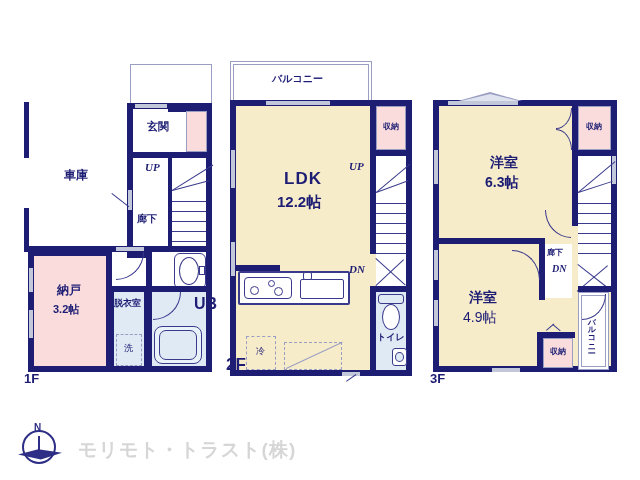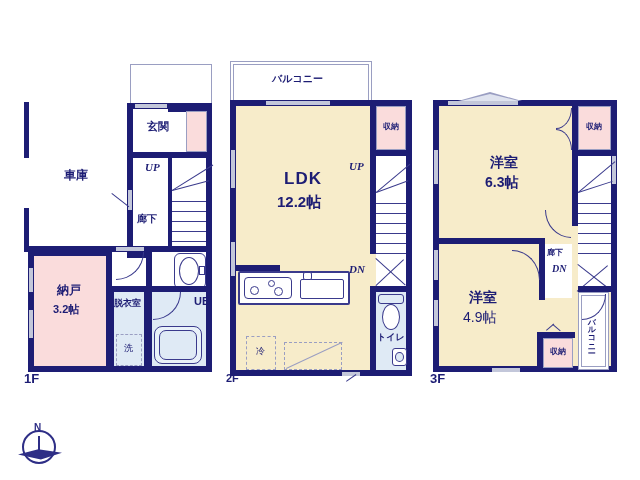--- a/index.html
+++ b/index.html
@@ -50,21 +50,21 @@
   <div class="wall" style="left:28px;top:246px;width:184px;height:6px;"></div>
   <div class="win" style="left:116px;top:247px;width:28px;height:4px;"></div>
   <div class="arc" style="left:116px;top:252px;width:28px;height:28px;border-right:1px solid #3a3a8c;border-bottom:1px solid #3a3a8c;border-bottom-right-radius:100% 100%;"></div>
 
   <div class="room" style="left:146px;top:246px;width:66px;height:126px;border:6px solid #1d1d74;background:#fff;"></div>
   <div class="fix" style="left:174px;top:253px;width:32px;height:36px;border-radius:6px;"></div>
   <div class="fix" style="left:179px;top:257px;width:20px;height:28px;border-radius:50%;"></div>
   <div class="fix" style="left:199px;top:266px;width:6px;height:9px;"></div>
 
   <div class="room" style="left:146px;top:286px;width:66px;height:86px;border:6px solid #1d1d74;background:#dfeaf5;"></div>
-  <div class="lbl" style="left:186px;top:295px;font-size:11px;font-weight:bold;padding-left:8px;">UB</div>
+  <div class="lbl" style="left:186px;top:295px;font-size:16px;font-weight:bold;padding-left:8px;">UB</div>
   <div class="arc" style="left:153px;top:292px;width:28px;height:28px;border-right:1px solid #3a3a8c;border-bottom:1px solid #3a3a8c;border-bottom-right-radius:100% 100%;"></div>
   <div class="fix" style="left:154px;top:326px;width:48px;height:38px;border-radius:8px;background:#e9f1f9;"></div>
   <div class="fix" style="left:159px;top:330px;width:38px;height:30px;border-radius:7px;background:#dfeaf5;"></div>
 
   <div class="room" style="left:28px;top:250px;width:84px;height:122px;border:6px solid #1d1d74;background:#fadcdc;"></div>
   <div class="win" style="left:29px;top:268px;width:4px;height:24px;"></div>
   <div class="win" style="left:29px;top:310px;width:4px;height:28px;"></div>
   <div class="lbl" style="left:57px;top:284px;font-size:12px;font-weight:bold;">納戸</div>
   <div class="lbl" style="left:53px;top:303px;font-size:11px;font-weight:bold;">3.2帖</div>
 
@@ -117,21 +117,21 @@
   <div class="lbl" style="left:377px;top:333px;font-size:9px;font-weight:bold;">トイレ</div>
   <div class="fix" style="left:392px;top:348px;width:15px;height:18px;border-radius:3px;"></div>
   <div class="fix" style="left:395px;top:352px;width:9px;height:10px;border-radius:50%;background:#dfeaf5;"></div>
 
   <div class="win" style="left:342px;top:372px;width:18px;height:4px;"></div>
   <div class="dline" style="left:346px;top:381px;width:12px;transform:rotate(-35deg);"></div>
 
   <div class="lbl" style="left:284px;top:170px;font-size:17px;font-weight:bold;letter-spacing:1px;">LDK</div>
   <div class="lbl" style="left:277px;top:194px;font-size:15px;font-weight:bold;">12.2帖</div>
 
-  <div class="lbl" style="left:226px;top:372px;font-size:11px;font-weight:bold;">2F</div>
+  <div class="lbl" style="left:226px;top:356px;font-size:17px;font-weight:bold;">2F</div>
 
   <div class="room" style="left:433px;top:100px;width:184px;height:272px;border:6px solid #1d1d74;background:#f7ecca;"></div>
 
   <div class="abs" style="left:458px;top:92px;width:64px;height:9px;background:#9a9ec2;clip-path:polygon(0 100%,50% 0,100% 100%);"></div>
   <div class="abs" style="left:461px;top:94px;width:58px;height:7px;background:#dfe3ef;clip-path:polygon(0 100%,50% 0,100% 100%);"></div>
   <div class="win" style="left:448px;top:101px;width:70px;height:4px;"></div>
   <div class="win" style="left:434px;top:150px;width:4px;height:34px;"></div>
   <div class="win" style="left:434px;top:250px;width:4px;height:30px;"></div>
   <div class="win" style="left:434px;top:300px;width:4px;height:26px;"></div>
   <div class="win" style="left:612px;top:156px;width:4px;height:28px;"></div>
@@ -177,14 +177,15 @@
   <div class="arc" style="left:582px;top:294px;width:24px;height:26px;border-right:1px solid #3a3a8c;border-bottom:1px solid #3a3a8c;border-bottom-right-radius:100% 100%;"></div>
   <div class="lbl" style="left:586px;top:312px;font-size:8px;font-weight:bold;writing-mode:vertical-rl;">バルコニー</div>
   <div class="win" style="left:492px;top:368px;width:28px;height:4px;"></div>
 
   <div class="lbl" style="left:430px;top:372px;font-size:13px;font-weight:bold;">3F</div>
 
   <div class="abs" style="left:22px;top:430px;width:34px;height:34px;border:2px solid #2e2e86;border-radius:50%;"></div>
   <div class="lbl" style="left:34px;top:422px;font-size:10px;font-weight:bold;color:#2e2e86;">N</div>
   <div class="abs" style="left:38px;top:436px;width:2px;height:20px;background:#2e2e86;"></div>
   <div class="abs" style="left:18px;top:448px;width:44px;height:12px;background:#2e2e86;clip-path:polygon(0 55%,46% 10%,100% 40%,52% 95%);"></div>
+  <div class="lbl" style="left:78px;top:440px;font-size:19px;font-weight:bold;color:#d6d6d6;letter-spacing:1px;">モリモト・トラスト(株)</div>
 
 </div>
 
 </body></html>

